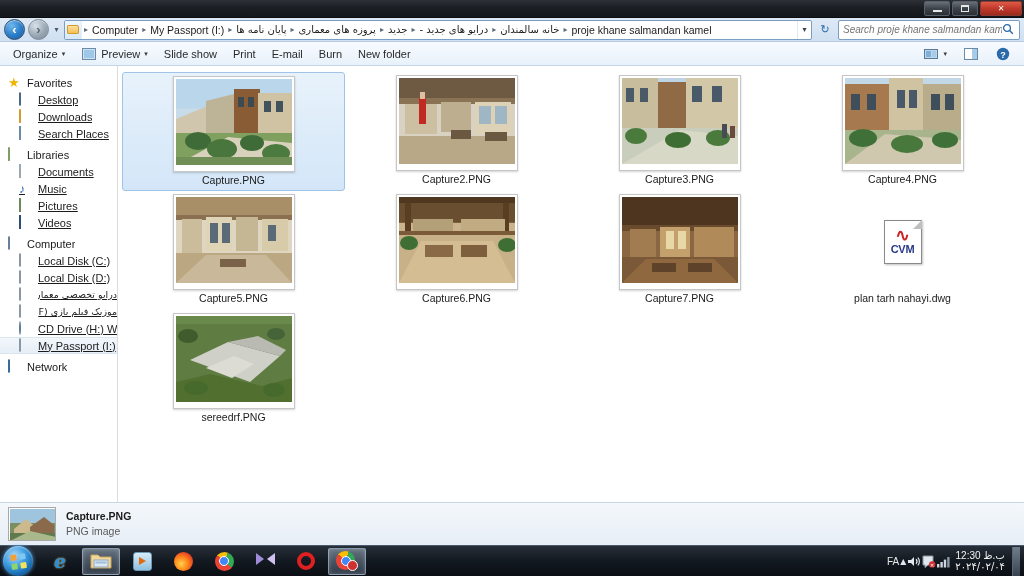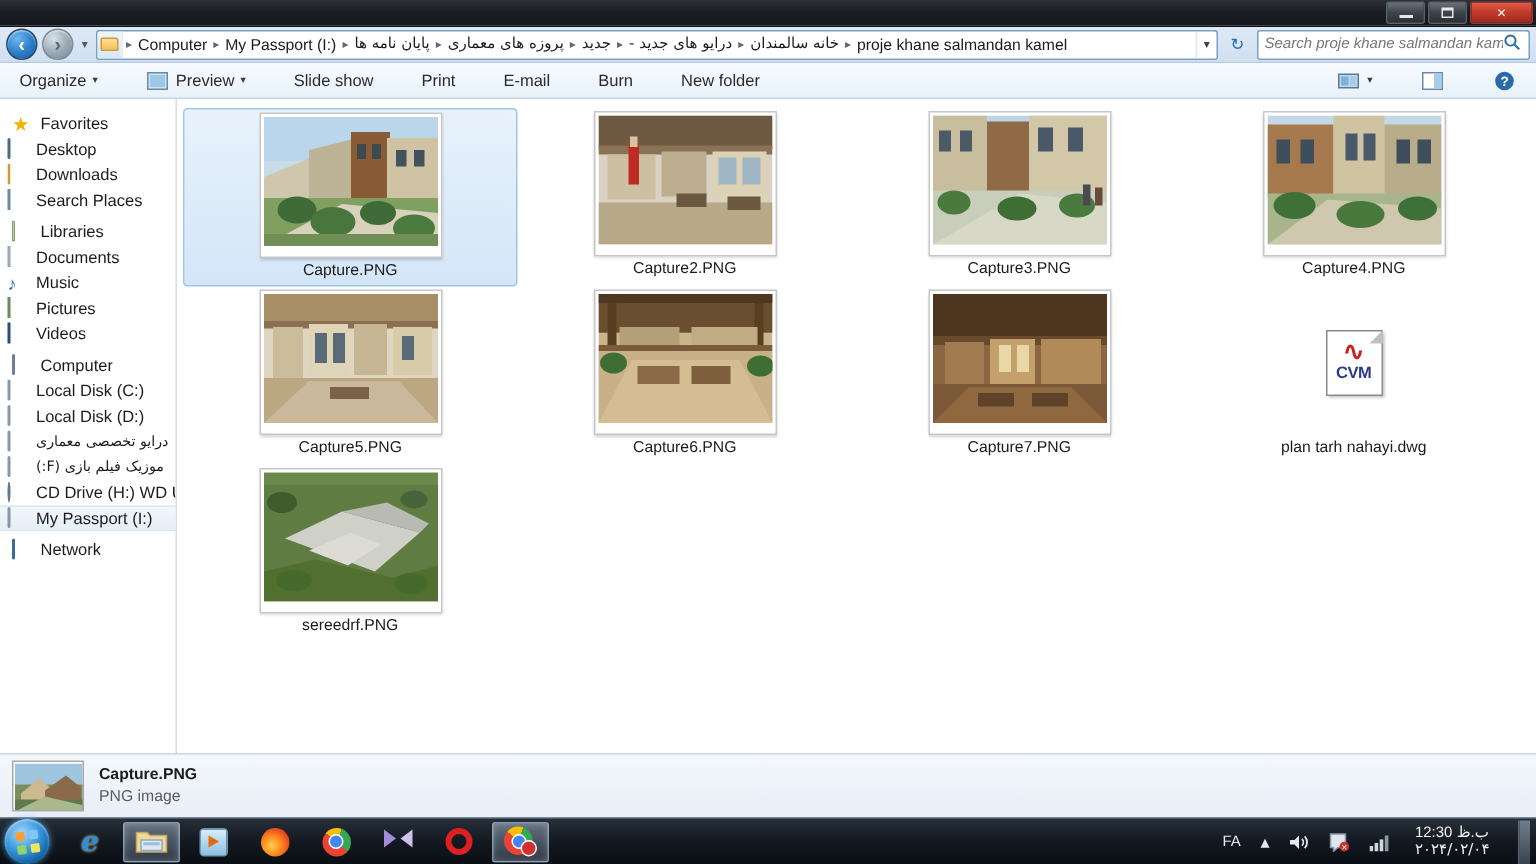--- a/index.html
+++ b/index.html
@@ -103,21 +103,21 @@
     font-family: "Liberation Sans", sans-serif;
     font-size: 10px; font-style: italic; color: #9a9a9a; background: transparent;
   }
   .mag { flex:none; width: 13px; color:#3a6a9a; }
 
   
   .toolbar {
     height: 24px;
     background: linear-gradient(to bottom,#f7fbff,#e8f1fa);
     border-bottom: 1px solid #c3d5e8;
-    display: flex; align-items: center; padding: 0 6px; gap: 18px;
+    display: flex; align-items: center; padding: 0 6px; gap: 2px;
   }
   .tbitem {
     font-size: 11px; color: #2a2a2a; padding: 2px 7px; border-radius: 2px;
     display: flex; align-items: center; gap: 4px; line-height: 16px; white-space: nowrap;
   }
   .caret { font-size: 7px; color: #3a3a3a; }
   .tbspacer { flex: 1 1 auto; }
   .tbicon { width:16px; height:14px; display:flex; align-items:center; justify-content:center;}
 
   
@@ -128,21 +128,21 @@
     width: 118px; flex: none; background: #fff;
     border-right: 1px solid #dcdcdc;
     padding-top: 8px; overflow: hidden;
     font-size: 11px;
   }
   .navgroup { margin-bottom: 4px; }
   .navitem {
     display: flex; align-items: center; gap: 5px;
     height: 17px; padding-left: 8px; color: #1b1b1b; white-space: nowrap;
   }
-  .navitem.child { padding-left: 5px; }
+  .navitem.child { padding-left: 19px; text-decoration: underline; }
   .navitem.header { font-weight: normal; }
   .navitem.selected {
     background: linear-gradient(to bottom,#f2f7fb,#e6eef6);
     border-top: 1px solid #dbe6f0; border-bottom: 1px solid #dbe6f0;
   }
   .navitem .lbl { overflow: hidden; text-overflow: clip; }
   .navitem .lbl.rtl { direction: rtl; font-family:"DejaVu Sans",sans-serif; font-size:9.5px;}
   .nicon { width: 14px; height: 14px; flex: none; position: relative; }
 
   
@@ -245,24 +245,24 @@
   .tbtn {
     width: 38px; height: 27px; border-radius: 2px; flex:none;
     display: flex; align-items: center; justify-content: center;
     border: 1px solid transparent;
   }
   .tbtn.active {
     background: linear-gradient(to bottom, rgba(200,220,240,.40), rgba(150,180,215,.26));
     border: 1px solid rgba(190,215,240,.55);
     box-shadow: inset 0 0 5px rgba(255,255,255,.25);
   }
-  .tray { margin-left: auto; display: flex; align-items: center; gap: 13px; padding-right: 4px; }
+  .tray { margin-left: auto; display: flex; align-items: center; gap: 1px; padding-right: 4px; }
   .tray .lang { color:#e8e8e8; font-size:10px; }
   .tray .ticon { color:#dfe6ee; font-size:12px; display:flex; align-items:center;}
-  .clock { color:#f2f2f2; font-size:10px; text-align:left; line-height:11px; padding:0 3px;}
+  .clock { color:#f2f2f2; font-size:10px; text-align:center; line-height:11px; padding:0 3px;}
   .showdesk { width:8px; height:29px; margin-left:3px; background:linear-gradient(to bottom,#6a7886,#2e3views); background:linear-gradient(to bottom,#707e8c,#39434f); border-left:1px solid #5a6672;}
 
   
   .ie-e { color:#2a8fd8; font-family:"DejaVu Serif",serif; font-style:italic; font-weight:bold; font-size:19px; text-shadow:0 0 2px rgba(255,220,120,.9);}
   .chrome-ball { width:19px;height:19px;border-radius:50%;
      background: conic-gradient(from 200deg,#ea4335 0deg 110deg,#fbbc05 110deg 180deg,#34a853 180deg 290deg,#ea4335 290deg 360deg);
      display:flex;align-items:center;justify-content:center;}
   .chrome-ball:after{content:"";width:8px;height:8px;border-radius:50%;background:#4285f4;border:1.5px solid #fff;}
   .ff-ball { width:19px;height:19px;border-radius:50%;
      background: radial-gradient(circle at 38% 62%, #ffd04a 0%, #ff8a1e 38%, #e8431f 72%, #a81e5a 100%);}

